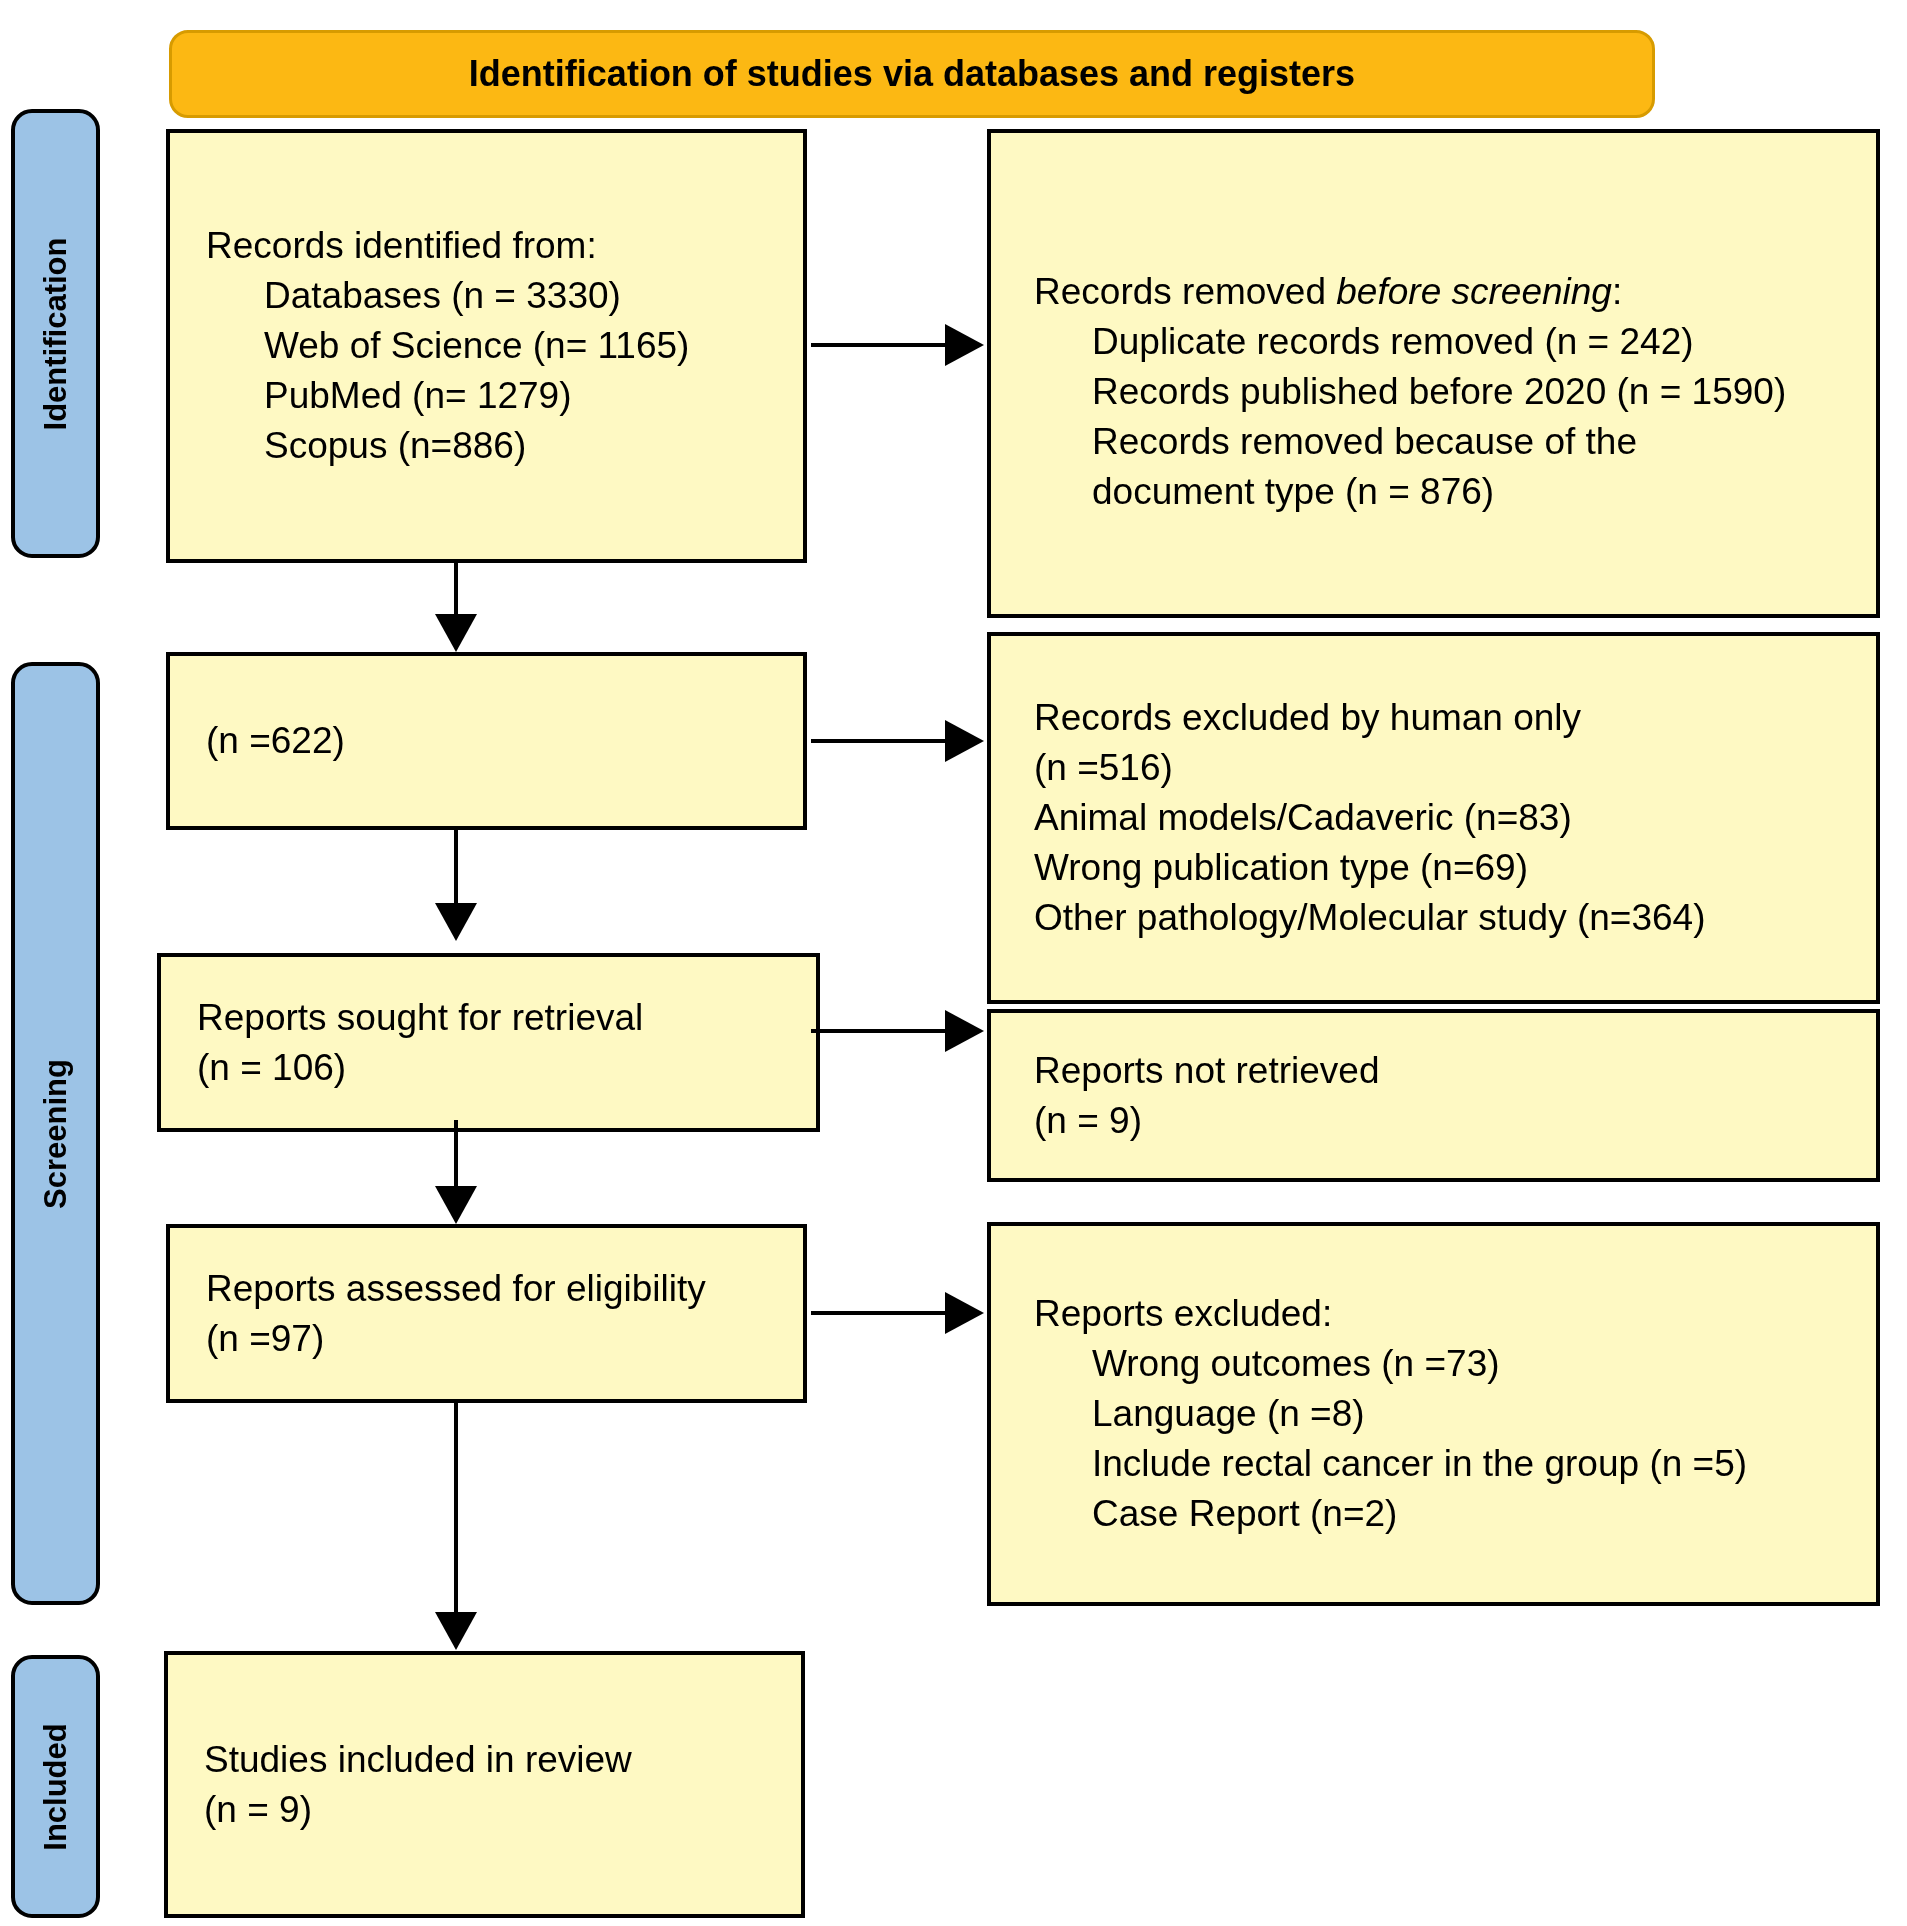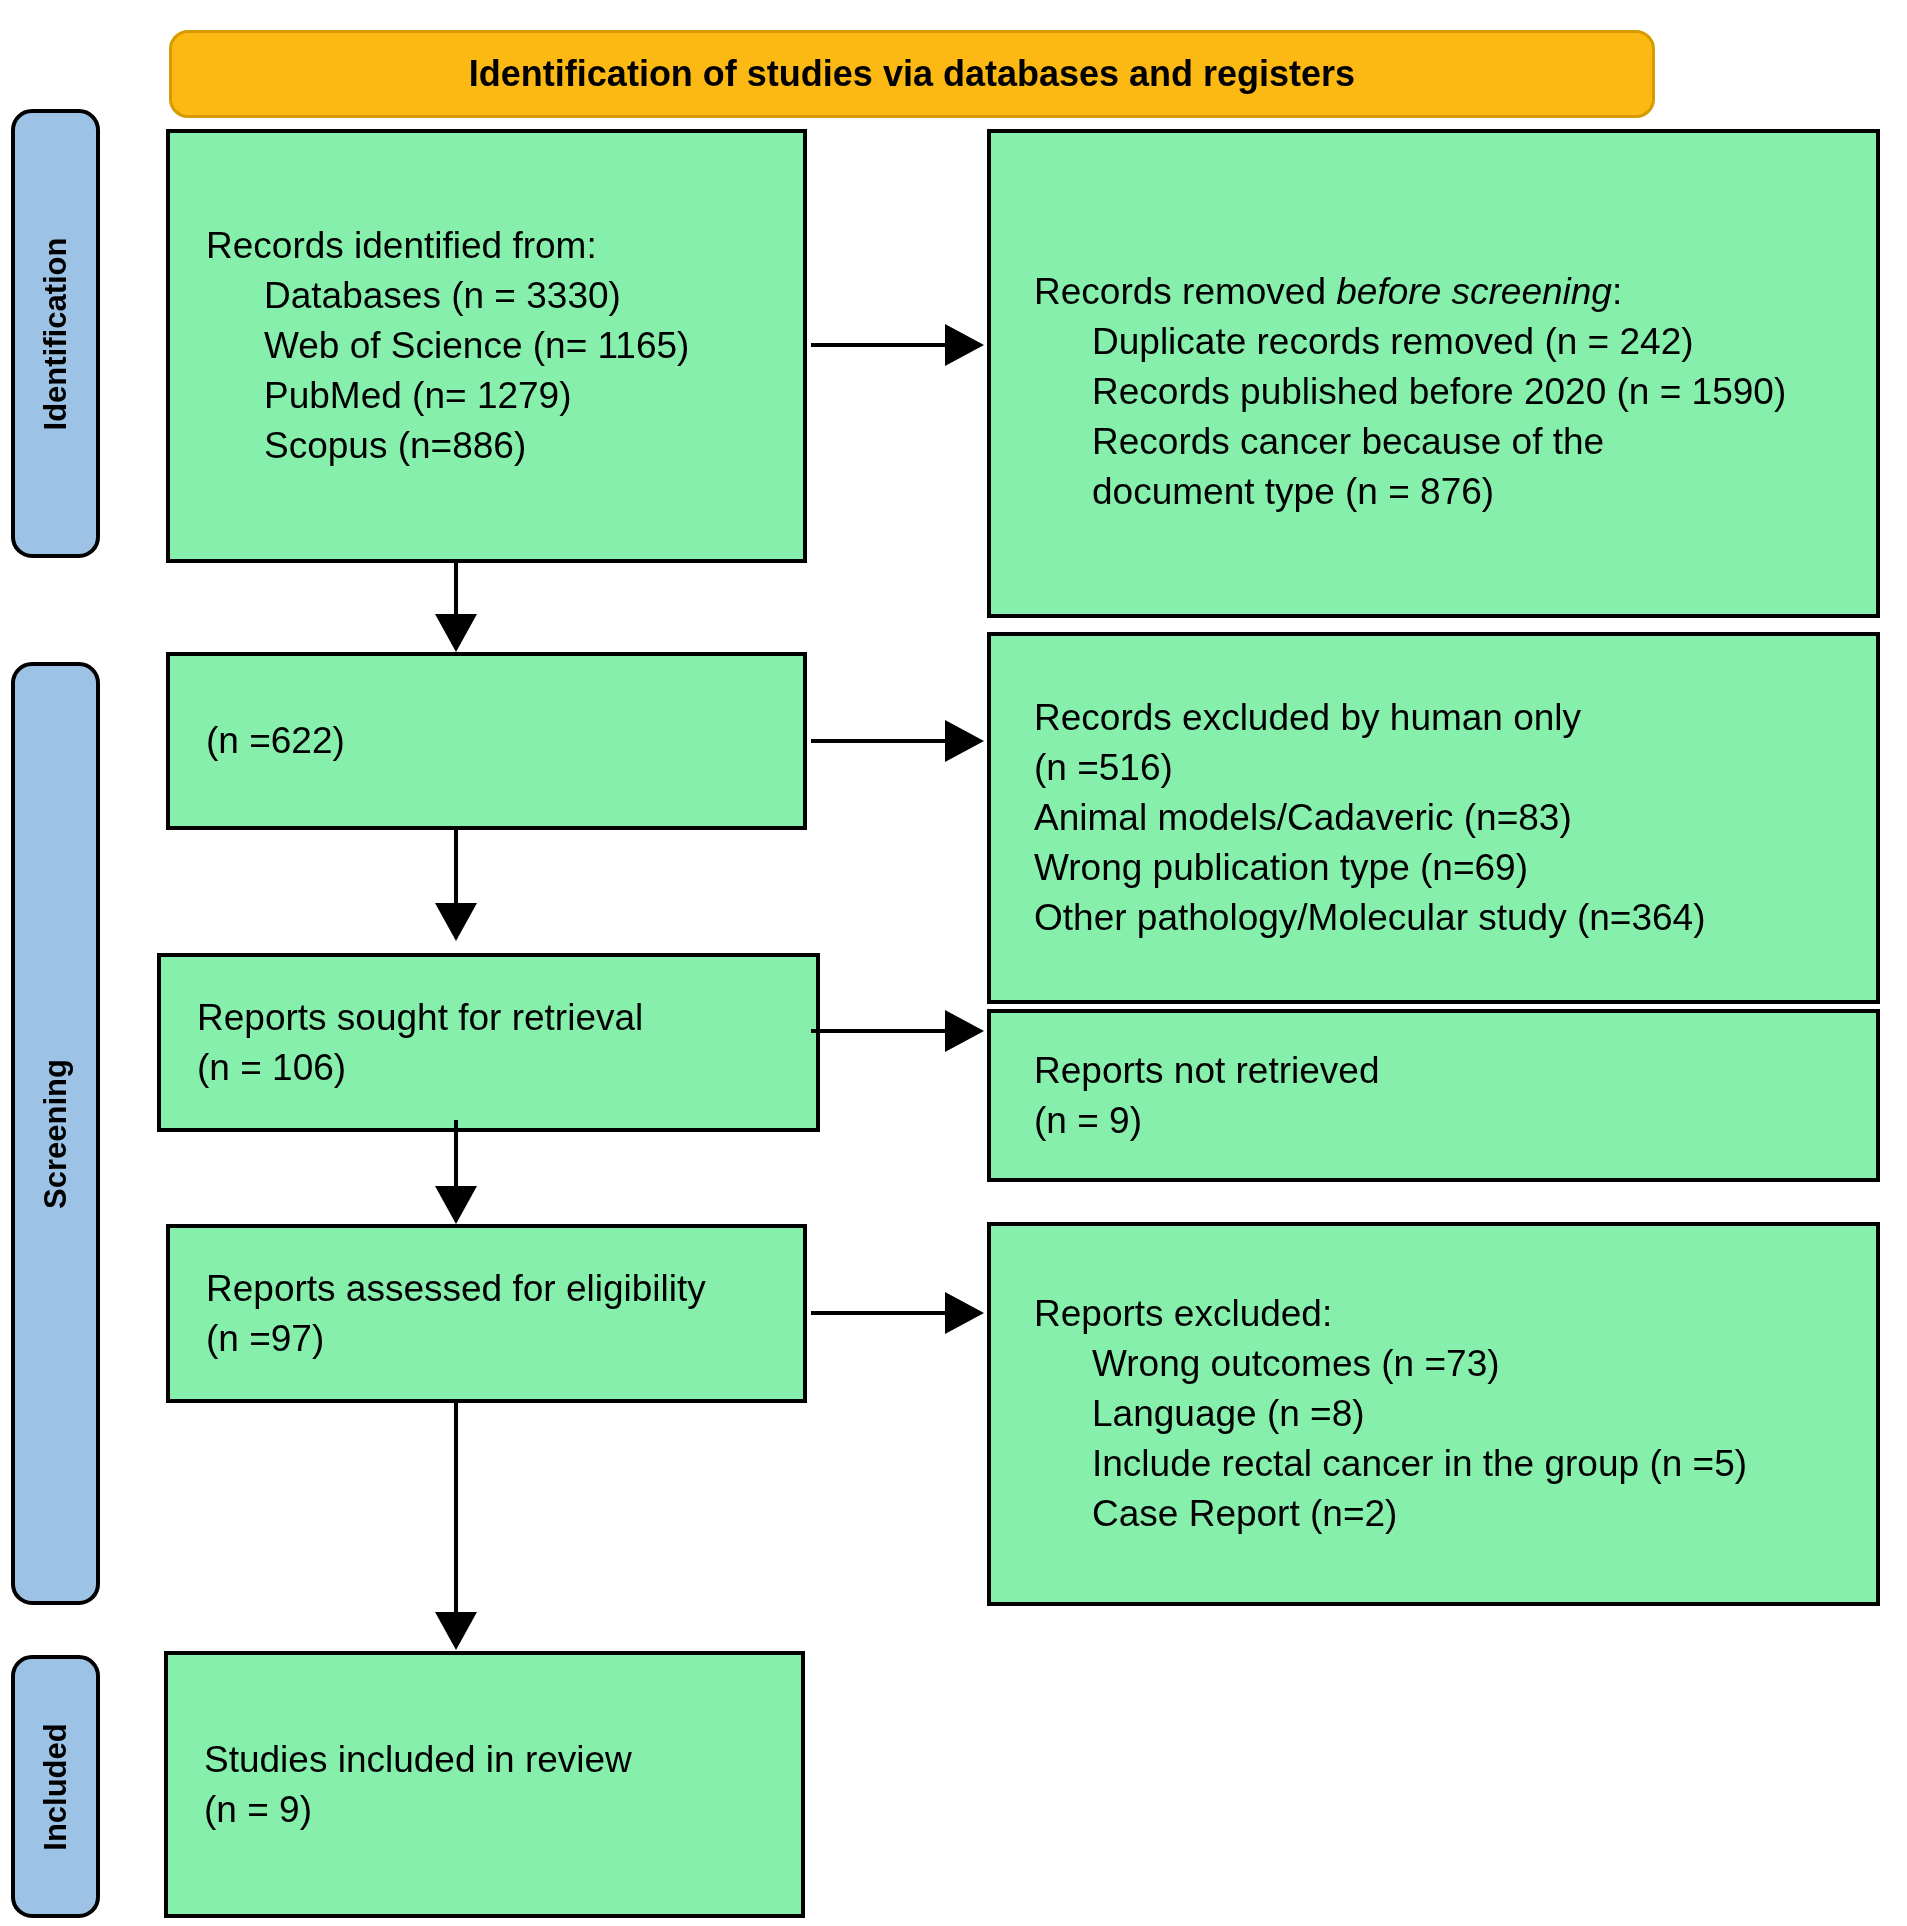--- a/index.html
+++ b/index.html
@@ -33,21 +33,21 @@
   .stage .rot {
     position: absolute; top: 50%; left: 50%;
     transform: translate(-50%, -50%) rotate(-90deg);
     white-space: nowrap;
     font-size: 31px; font-weight: bold;
   }
 
   
   .fbox {
     position: absolute;
-    background: #86efac;
+    background: #fef9c3;
     border: 4.1px solid var(--box-border, #000000);
     display: flex; align-items: center;
     font-size: 37px; line-height: 50px;
   }
   .fbox .content { width: 100%; }
   .fbox.leftcol .content  { padding-left: 36px;  padding-right: 13.7px; }
   .fbox.rightcol .content { padding-left: 43px;  padding-right: 13.7px; }
   .fbox .content.nudge-down { margin-top: 36px; }
   .ln { white-space: nowrap; }
   .ln.ind { margin-left: 58px; }
@@ -123,21 +123,21 @@
         <div class="ln"><span>Studies included in review</span></div>
         <div class="ln"><span>(n = 9)</span></div>
       </div>
   </div>
 
   <div class="fbox rightcol" style="left:987px; top:129px; width:893px; height:489px;">
     <div class="content nudge-down">
         <div class="ln"><span>Records removed </span><span class="it">before screening</span><span>:</span></div>
         <div class="ln ind"><span>Duplicate records removed (n = 242)</span></div>
         <div class="ln ind"><span>Records published before 2020 (n = 1590)</span></div>
-        <div class="ln ind"><span>Records cancer because of the</span></div>
+        <div class="ln ind"><span>Records removed because of the</span></div>
         <div class="ln ind"><span>document type (n = 876)</span></div>
       </div>
   </div>
 
   <div class="fbox rightcol" style="left:987px; top:632px; width:893px; height:372px;">
     <div class="content">
         <div class="ln"><span>Records excluded by human only</span></div>
         <div class="ln"><span>(n =516)</span></div>
         <div class="ln"><span>Animal models/Cadaveric (n=83)</span></div>
         <div class="ln"><span>Wrong publication type (n=69)</span></div>

